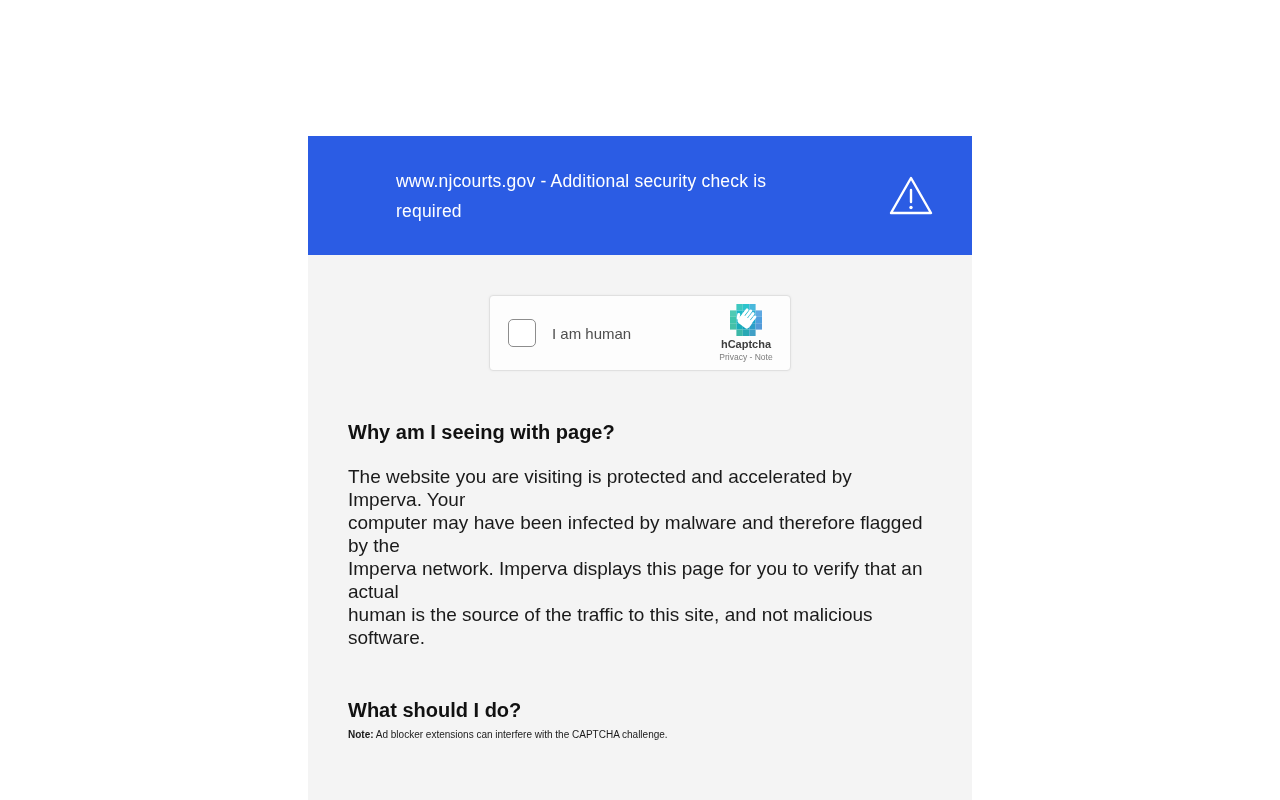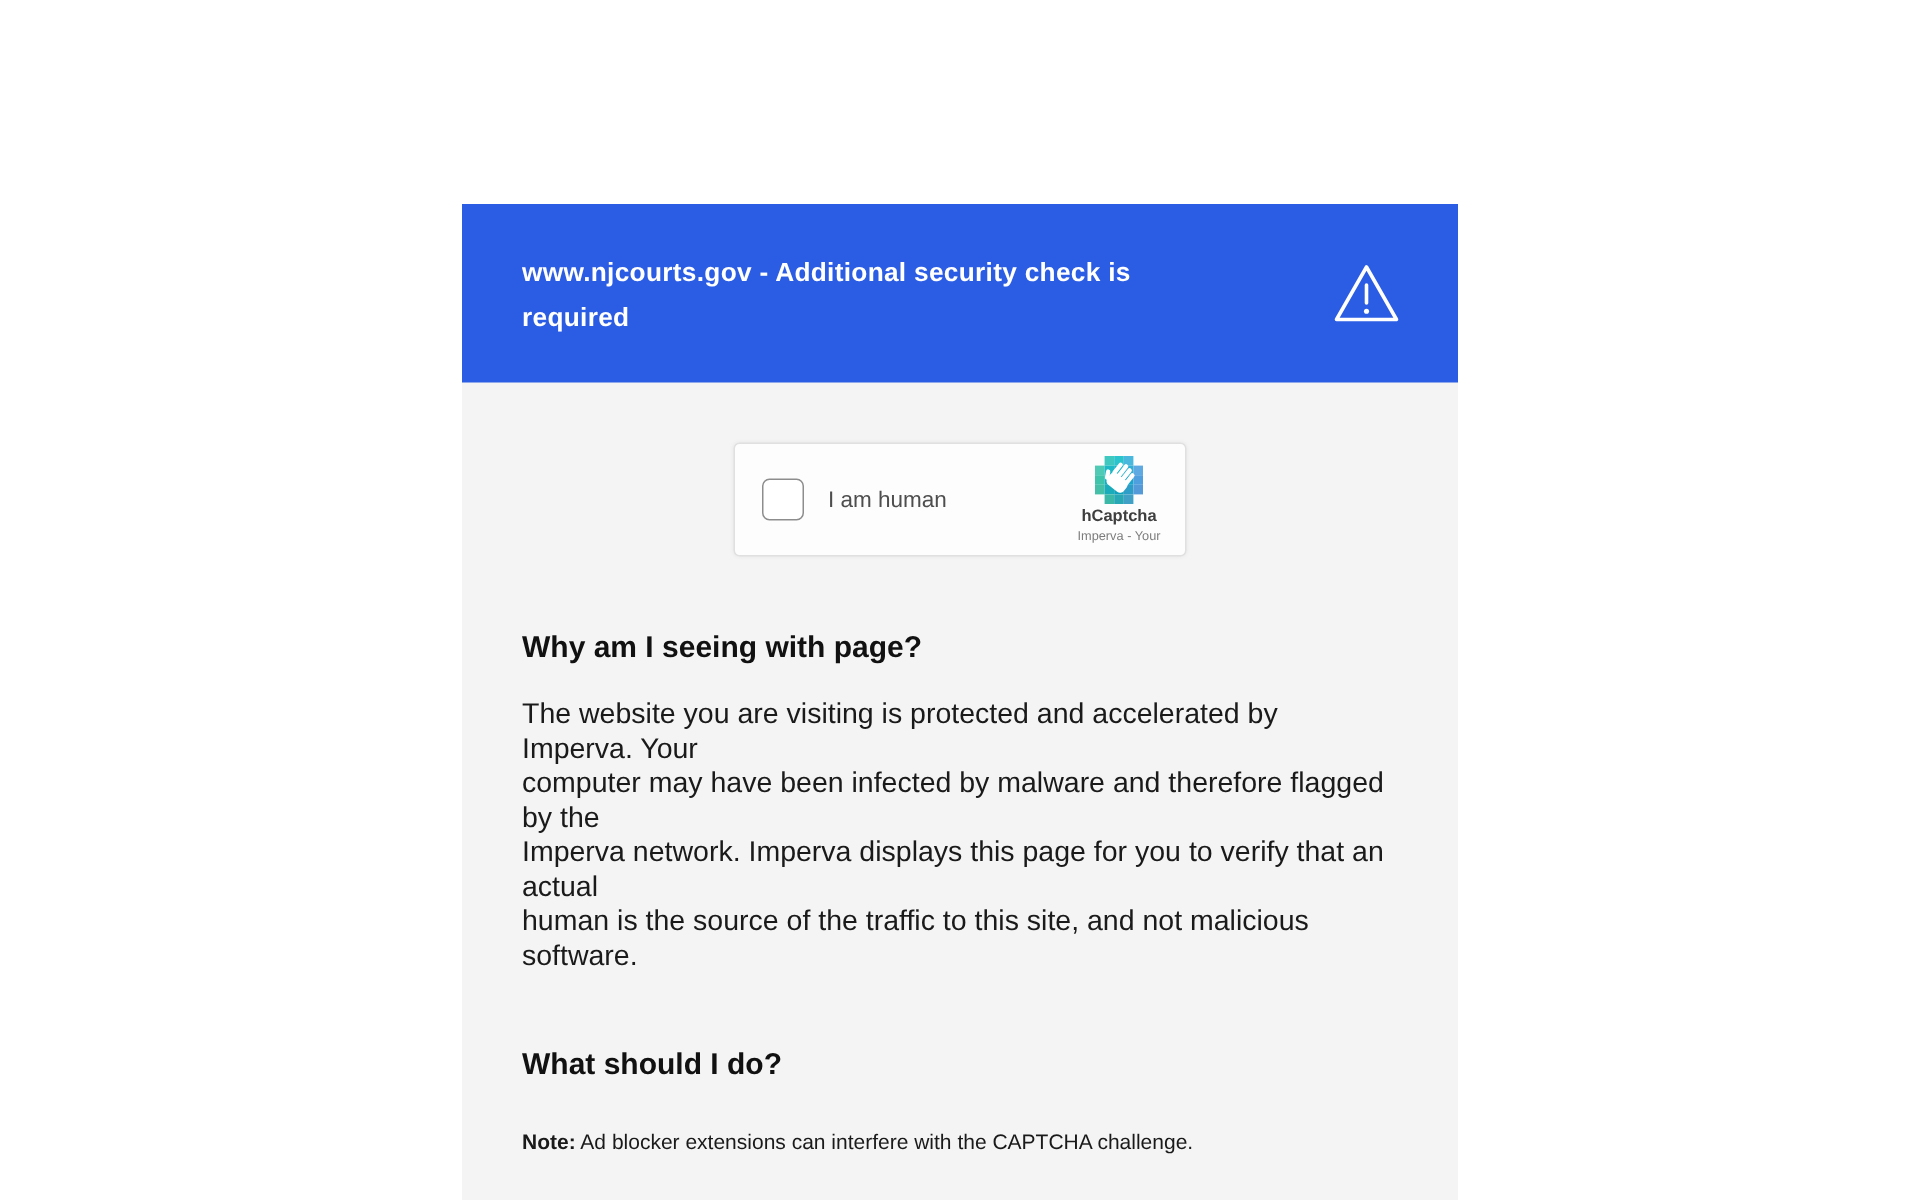--- a/index.html
+++ b/index.html
@@ -21,24 +21,25 @@
     background: #2b5ce4;
     display: flex;
     align-items: center;
     justify-content: space-between;
     padding: 0 38px 0 40px;
   }
   .banner-title {
     color: #ffffff;
     font-size: 17.5px;
     line-height: 30px;
-    font-weight: 700;
+    font-weight: 400;
     max-width: 480px;
     white-space: pre-line;
     letter-spacing: 0.2px;
+    margin-left: 48px;
   }
   .warning-icon { flex: 0 0 auto; }
   
   .content {
     padding: 0 40px;
   }
   
   .hcaptcha-card {
     width: 302px;
     height: 76px;
@@ -93,22 +94,21 @@
   }
   .section-body {
     margin-top: 21px;
     font-size: 19px;
     line-height: 23px;
     color: #1a1a1a;
     width: 580px;
     white-space: pre-line;
   }
   .note {
-    margin-top: 26px;
-    font-size: 14px;
+    font-size: 10px;
     line-height: 26px;
     color: #1a1a1a;
   }
   .note strong { font-weight: 700; }
 </style>
 </head>
 <body>
 
 <div class="panel">
 
@@ -155,21 +155,21 @@
           <g transform="rotate(38 15 15)" fill="#ffffff">
             <rect x="8.6" y="12.5" width="13" height="9" rx="3"></rect>
             <rect x="8.6" y="5.5" width="2.7" height="9" rx="1.35"></rect>
             <rect x="11.9" y="4.2" width="2.7" height="10" rx="1.35"></rect>
             <rect x="15.2" y="4.8" width="2.7" height="9.5" rx="1.35"></rect>
             <rect x="18.5" y="6.2" width="2.7" height="8.5" rx="1.35"></rect>
             <rect x="5.6" y="13.5" width="2.7" height="6.5" rx="1.35" transform="rotate(-28 7 16)"></rect>
           </g>
         </svg>
         <div class="hc-brand-name">hCaptcha</div>
-        <div class="hc-links"><a>Imperva</a><span> - </span><a>Your</a></div>
+        <div class="hc-links"><a>Privacy</a><span> - </span><a>Note</a></div>
       </div>
     </div>
 
     <h2 class="section-heading">Why am I seeing with page?</h2>
     <p class="section-body">The website you are visiting is protected and accelerated by Imperva. Your
 computer may have been infected by malware and therefore flagged by the
 Imperva network. Imperva displays this page for you to verify that an actual
 human is the source of the traffic to this site, and not malicious software.</p>
 
     <h2 class="section-heading">What should I do?</h2>

